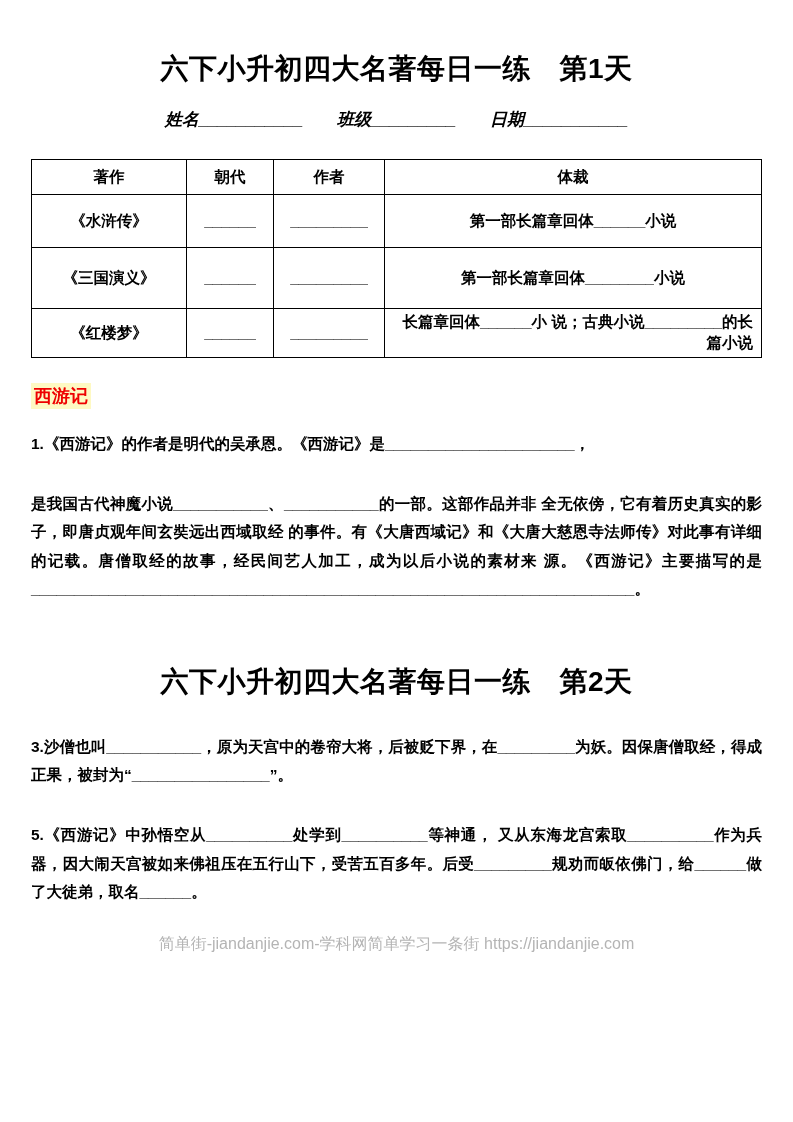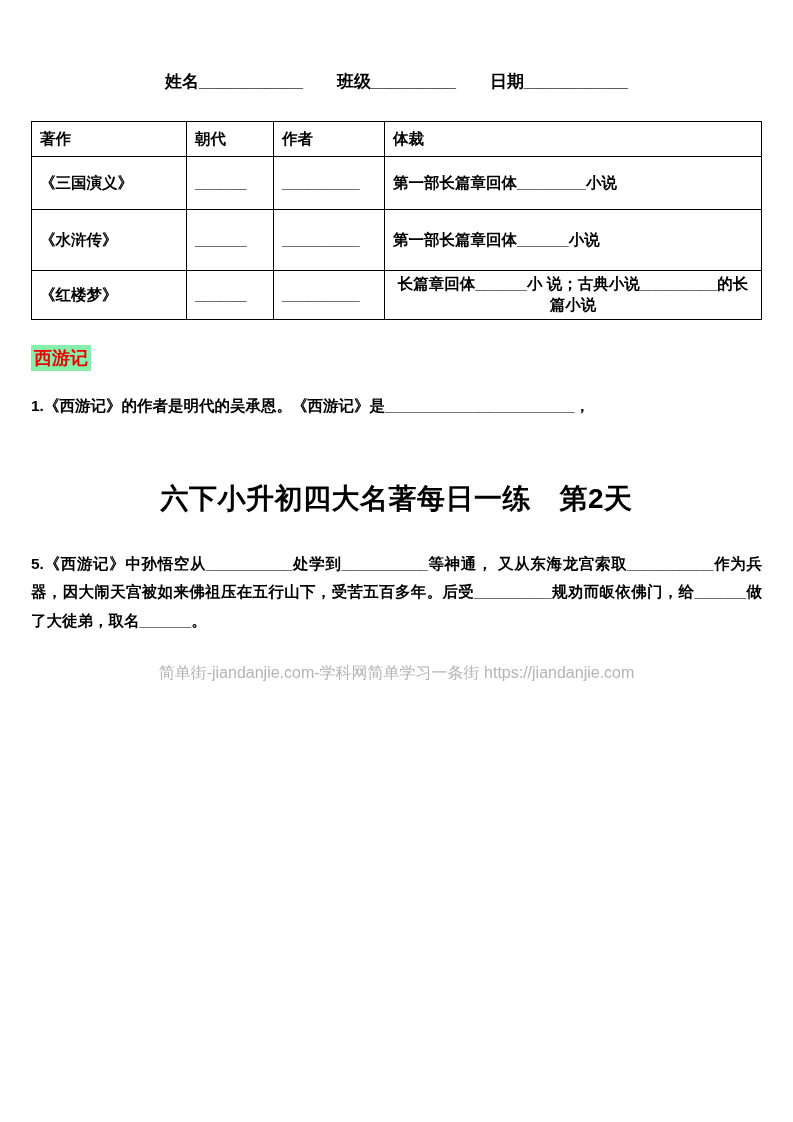--- a/index.html
+++ b/index.html
@@ -21,45 +21,46 @@
   }
   .doc-title.day2 { margin-top: 60px; }
 
   .fields {
     display: flex;
     justify-content: center;
     gap: 34px;
     font-size: 17px;
     font-weight: 700;
     margin-top: 20px;
+    font-style: italic;
   }
 
   .classics-table {
     width: 100%;
     border-collapse: collapse;
     margin-top: 28px;
     font-size: 15.5px;
     font-weight: 700;
   }
   .classics-table th, .classics-table td {
     border: 1px solid #000000;
-    text-align: left;
+    text-align: center;
     padding: 3px 8px;
   }
   .classics-table th { height: 28px; }
   .classics-table tbody tr:nth-child(1) td { height: 46px; }
   .classics-table tbody tr:nth-child(2) td { height: 54px; }
   .classics-table tbody tr:nth-child(3) td { height: 42px; }
   .classics-table tbody tr:nth-child(4) td { height: 60px; }
-  .classics-table td.genre-left { text-align: center; }
+  .classics-table td.genre-left { text-align: right; }
 
   .section-head { margin-top: 25px; }
   .hl {
     display: inline-block;
-    background: #86efac;
+    background: #fef9c3;
     color: #ee0000;
     font-size: 18px;
     font-weight: 700;
     padding: 1px 3px;
   }
 
   .para {
     font-size: 15.5px;
     font-weight: 700;
     line-height: 1.82;
@@ -76,20 +77,21 @@
     font-size: 16px;
     font-weight: 400;
     color: #b4b4b4;
   }
 </style>
 </head>
 <body>
 
 <div class="page">
 
+  <h1 class="doc-title">六下小升初四大名著每日一练　第1天</h1>
 
   <div class="fields">
     <span>姓名___________</span>
     <span>班级_________</span>
     <span>日期___________</span>
   </div>
 
   <table class="classics-table">
     <colgroup>
       <col style="width:155px">
@@ -100,46 +102,48 @@
     <thead>
       <tr>
         <th>著作</th>
         <th>朝代</th>
         <th>作者</th>
         <th>体裁</th>
       </tr>
     </thead>
     <tbody>
       <tr>
+        <td>《水浒传》</td>
+        <td>______</td>
+        <td>_________</td>
+        <td>第一部长篇章回体______小说</td>
+      </tr>
+      <tr>
         <td>《三国演义》</td>
         <td>______</td>
         <td>_________</td>
         <td>第一部长篇章回体________小说</td>
-      </tr>
-      <tr>
-        <td>《水浒传》</td>
-        <td>______</td>
-        <td>_________</td>
-        <td>第一部长篇章回体______小说</td>
       </tr>
       <tr>
         <td>《红楼梦》</td>
         <td>______</td>
         <td>_________</td>
         <td class="genre-left">长篇章回体______小 说；古典小说_________的长篇小说</td>
       </tr>
     </tbody>
   </table>
 
   <div class="section-head">
     <span class="hl">西游记</span>
   </div>
 
   <p class="para first-line">1.《西游记》的作者是明代的吴承恩。《西游记》是______________________，</p>
+  <p class="para">是我国古代神魔小说___________、___________的一部。这部作品并非 全无依傍，它有着历史真实的影子，即唐贞观年间玄奘远出西域取经 的事件。有《大唐西域记》和《大唐大慈恩寺法师传》对此事有详细 的记载。唐僧取经的故事，经民间艺人加工，成为以后小说的素材来 源。《西游记》主要描写的是______________________________________________________________________。</p>
 
   <h1 class="doc-title day2">六下小升初四大名著每日一练　第2天</h1>
 
 
+  <p class="para">3.沙僧也叫___________，原为天宫中的卷帘大将，后被贬下界，在_________为妖。因保唐僧取经，得成正果，被封为“________________”。</p>
   <p class="para">5.《西游记》中孙悟空从__________处学到__________等神通， 又从东海龙宫索取__________作为兵器，因大闹天宫被如来佛祖压在五行山下，受苦五百多年。后受_________规劝而皈依佛门，给______做了大徒弟，取名______。</p>
 
   <div class="footer">简单街-jiandanjie.com-学科网简单学习一条街 https://jiandanjie.com</div>
 
 </div>
 
 </body></html>

